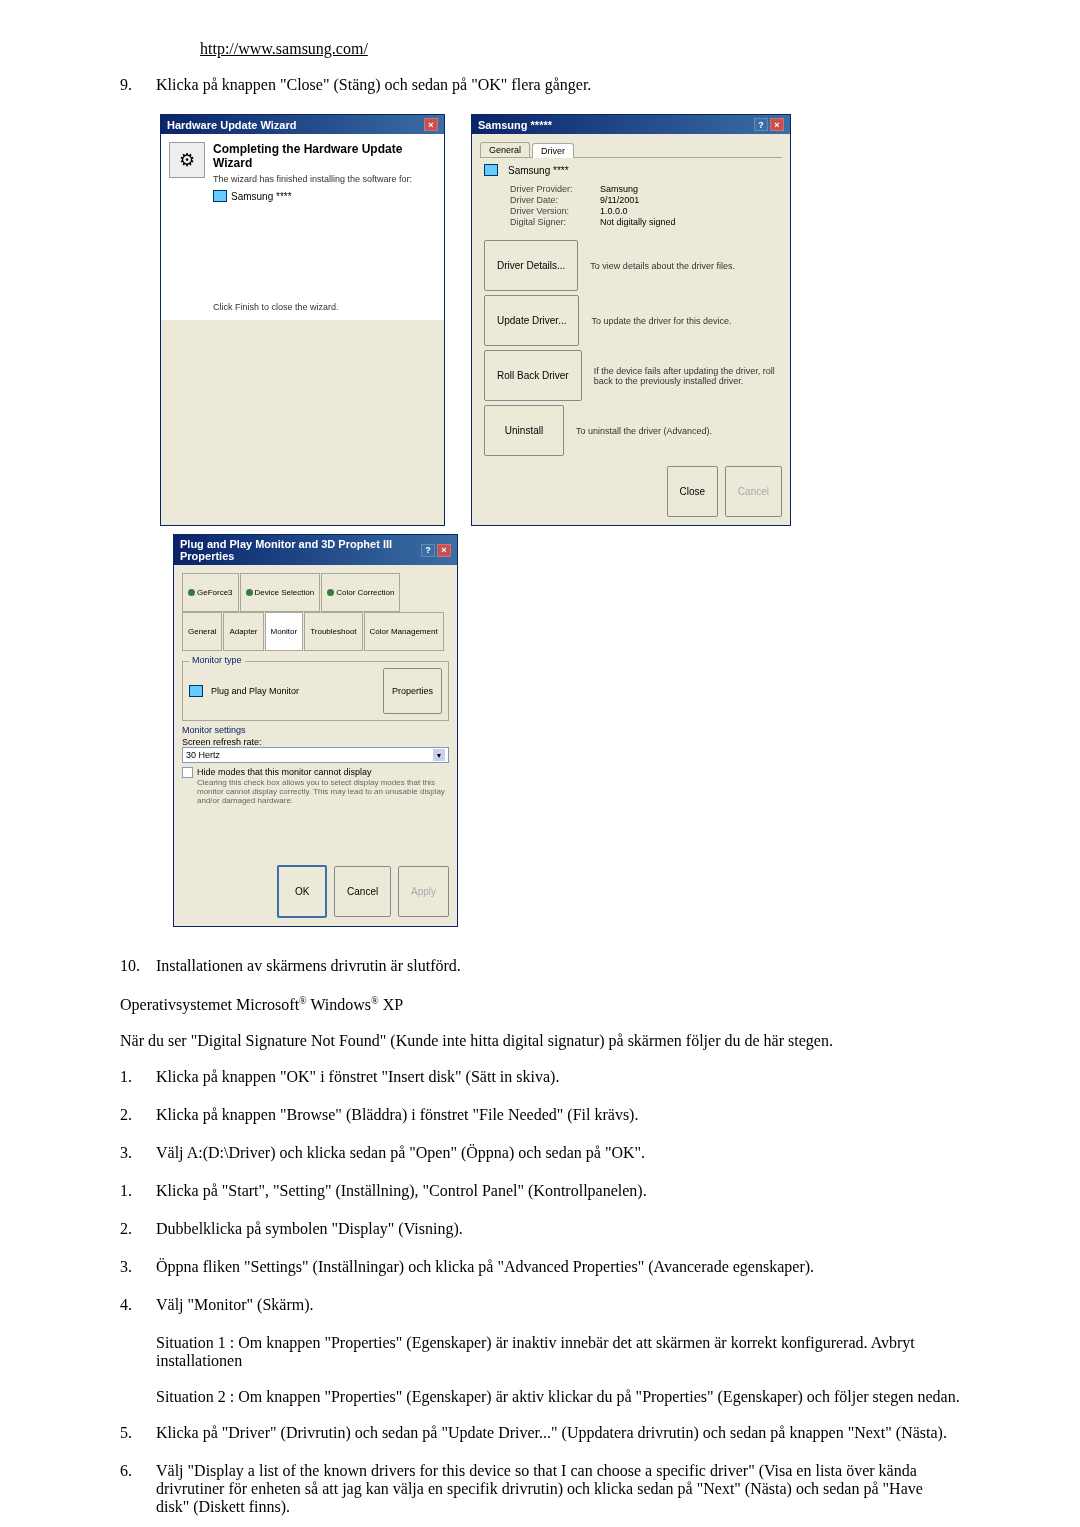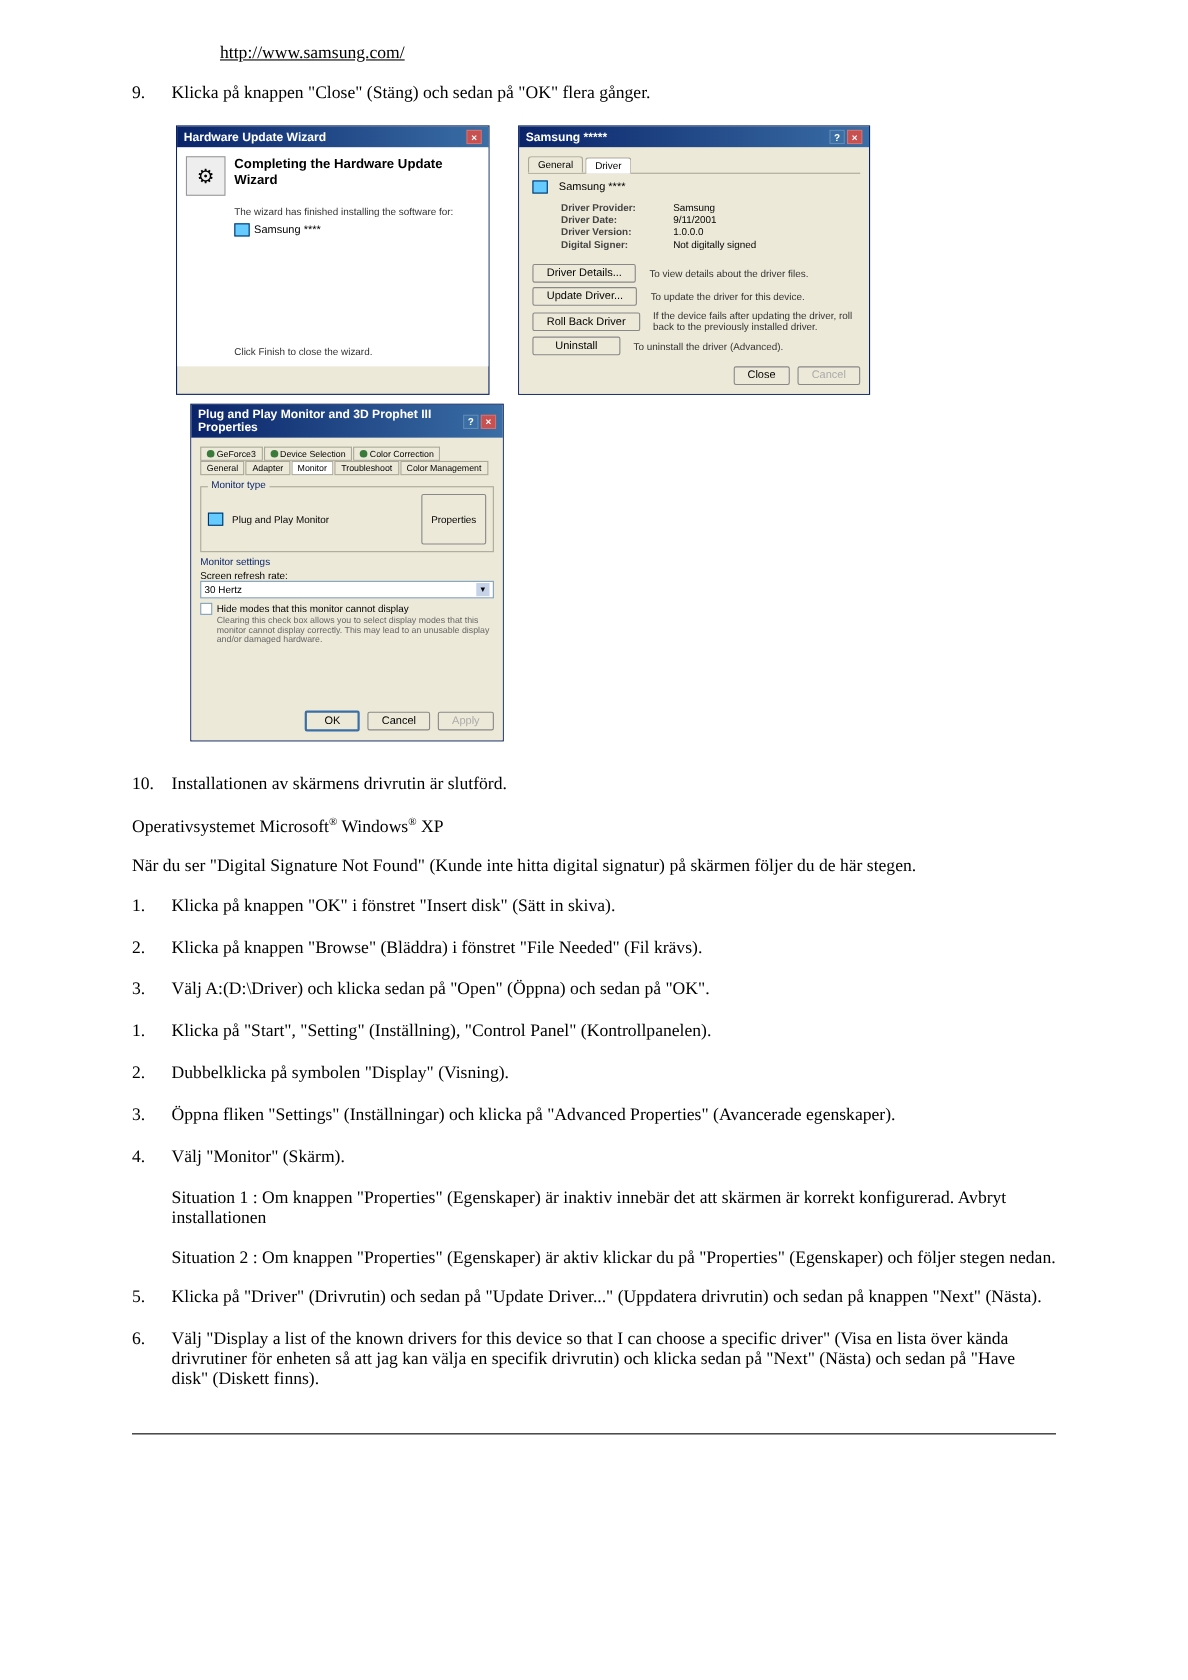--- a/index.html
+++ b/index.html
@@ -104,21 +104,21 @@
     .wizard-icon {
       width: 36px; height: 36px;
       background: #eee;
       border: 1px solid #999;
       display: flex; align-items: center; justify-content: center;
       font-size: 18px;
     }
     .wizard-title {
       font-size: 12px;
       font-weight: bold;
-      margin-bottom: 17px;
+      margin-bottom: 4px;
     }
     .wizard-body {
       font-size: 9px;
       color: #333;
     }
     .monitor-icon {
       width: 14px; height: 12px;
       background: #6cf;
       border: 1px solid #036;
       display: inline-block;
@@ -130,21 +130,21 @@
     }
     .win-footer {
       border-top: 1px solid #aca899;
       padding: 8px;
       text-align: right;
       background: #ece9d8;
     }
     .win-btn {
       font-family: Tahoma, Arial, sans-serif;
       font-size: 10px;
-      padding: 2px 12px;
+      padding: 19px 12px;
       background: #ece9d8;
       border: 1px solid #888;
       border-radius: 2px;
       margin-left: 4px;
       display: inline-block;
       min-width: 50px;
       text-align: center;
       color: #000;
     }
     .win-btn.disabled { color: #aaa; }
@@ -166,21 +166,21 @@
     .tab.active {
       background: #fff;
       position: relative;
       top: 1px;
     }
     .kv-row {
       display: flex;
       font-size: 9px;
       margin: 1px 0 1px 30px;
     }
-    .kv-row .k { width: 102px; color: #444; font-weight: bold; }
+    .kv-row .k { width: 90px; color: #444; }
     .kv-row .v { flex: 1; }
     .btn-row {
       display: flex;
       align-items: center;
       gap: 12px;
       margin: 4px 0;
     }
     .btn-row .win-btn { min-width: 80px; }
     .btn-row .desc { font-size: 9px; color: #333; flex: 1; }
     .group-box {
@@ -239,21 +239,21 @@
     .bottom-rule {
       border-top: 1px solid #000;
       margin-top: 40px;
     }
     .dialog3-tabs-row1, .dialog3-tabs-row2 {
       display: flex;
       font-size: 8px;
       gap: 1px;
     }
     .dialog3-tabs-row1 .tab3, .dialog3-tabs-row2 .tab3 {
-      padding: 1px 5px;
+      padding: 14px 5px;
       border: 1px solid #aca899;
       background: #ece9d8;
       display: flex; align-items: center; gap: 2px;
     }
     .tab3.active { background: #fff; }
     .nv-dot { width: 7px; height: 7px; background: #3a7a3a; border-radius: 50%; display: inline-block; }
   </style>
 </head>
 <body>
 

